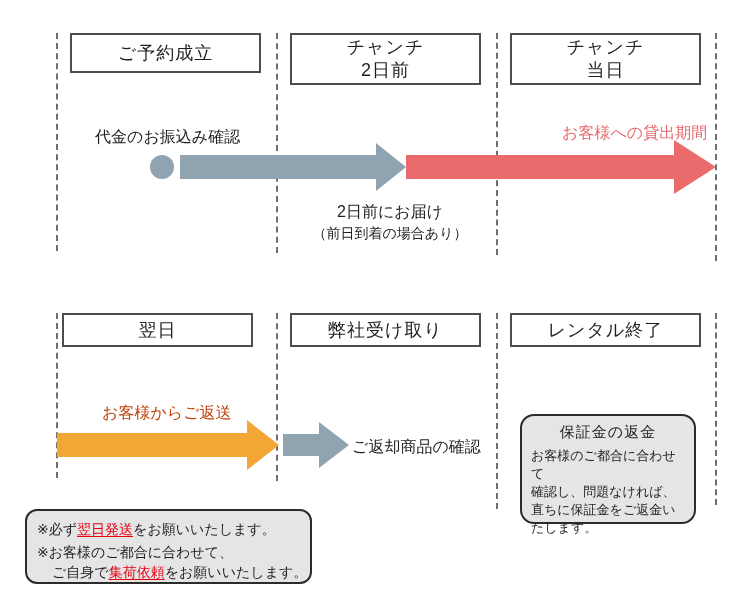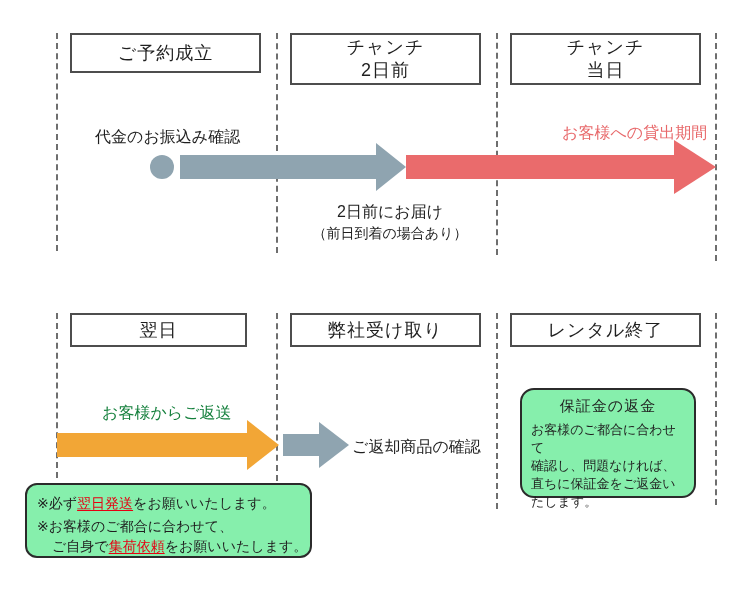--- a/index.html
+++ b/index.html
@@ -17,21 +17,21 @@
   
   .abody{position:absolute;}
   .ahead{position:absolute;width:0;height:0;border-style:solid;}
   .gray{background:#8fa4b0;}
   .dot{position:absolute;width:24px;height:24px;border-radius:50%;background:#8fa4b0;}
 
   .lbl{position:absolute;white-space:nowrap;font-size:16px;}
   .center{text-align:center;}
 
   
-  .roundbox{position:absolute;box-sizing:border-box;background:#86efac;border:2px solid #2b2b2b;border-radius:14px;}
+  .roundbox{position:absolute;box-sizing:border-box;background:#e5e5e5;border:2px solid #2b2b2b;border-radius:14px;margin-top:26px;}
 
   .red-ul{color:#e60012;text-decoration:underline;text-underline-offset:2px;}
 </style>
 </head>
 <body>
 
 <div class="canvas">
 
   <div class="vdash" style="left:56px;top:33px;height:218px;"></div>
   <div class="vdash" style="left:276px;top:33px;height:220px;"></div>
@@ -61,31 +61,31 @@
   <div class="abody gray" style="left:180px;top:155px;width:196px;height:24px;"></div>
   <div class="ahead" style="left:376px;top:143px;border-width:24px 0 24px 30px;border-color:transparent transparent transparent #8fa4b0;"></div>
 
   <div class="abody" style="left:406px;top:155px;width:268px;height:24px;background:#ea6b6c;"></div>
   <div class="ahead" style="left:674px;top:140px;border-width:27px 0 27px 42px;border-color:transparent transparent transparent #ea6b6c;"></div>
   <div class="lbl" style="left:528px;top:123px;color:#e8696b;font-size:16px;margin-left:34px;">お客様への貸出期間</div>
 
   <div class="lbl center" style="left:300px;top:202px;width:180px;font-size:16px;">2日前にお届け</div>
   <div class="lbl center" style="left:285px;top:225px;width:210px;font-size:14px;">（前日到着の場合あり）</div>
 
-  <div class="stagebox" style="left:70px;top:313px;width:177px;height:34px;text-align:center;">
+  <div class="stagebox" style="left:62px;top:313px;width:191px;height:34px;text-align:center;">
     <div>翌日</div>
   </div>
   <div class="stagebox" style="left:290px;top:313px;width:191px;height:34px;">
     <div>弊社受け取り</div>
   </div>
   <div class="stagebox" style="left:510px;top:313px;width:191px;height:34px;">
     <div>レンタル終了</div>
   </div>
 
-  <div class="lbl" style="left:102px;top:403px;color:#15803d;font-size:16px;">お客様からご返送</div>
+  <div class="lbl" style="left:102px;top:403px;color:#c2410c;font-size:16px;">お客様からご返送</div>
   <div class="abody" style="left:57px;top:433px;width:190px;height:24px;background:#f2a636;"></div>
   <div class="ahead" style="left:247px;top:420px;border-width:25px 0 25px 32px;border-color:transparent transparent transparent #f2a636;"></div>
 
   <div class="abody gray" style="left:283px;top:434px;width:36px;height:22px;"></div>
   <div class="ahead" style="left:319px;top:422px;border-width:23px 0 23px 30px;border-color:transparent transparent transparent #8fa4b0;"></div>
   <div class="lbl" style="left:352px;top:437px;font-size:16px;">ご返却商品の確認</div>
 
   <div class="roundbox" style="left:520px;top:388px;width:176px;height:110px;padding:7px 9px 0 9px;">
     <div class="center" style="font-size:15px;margin-bottom:5px;letter-spacing:1px;">保証金の返金</div>
     <div style="font-size:13px;line-height:18px;">お客様のご都合に合わせて</div>

